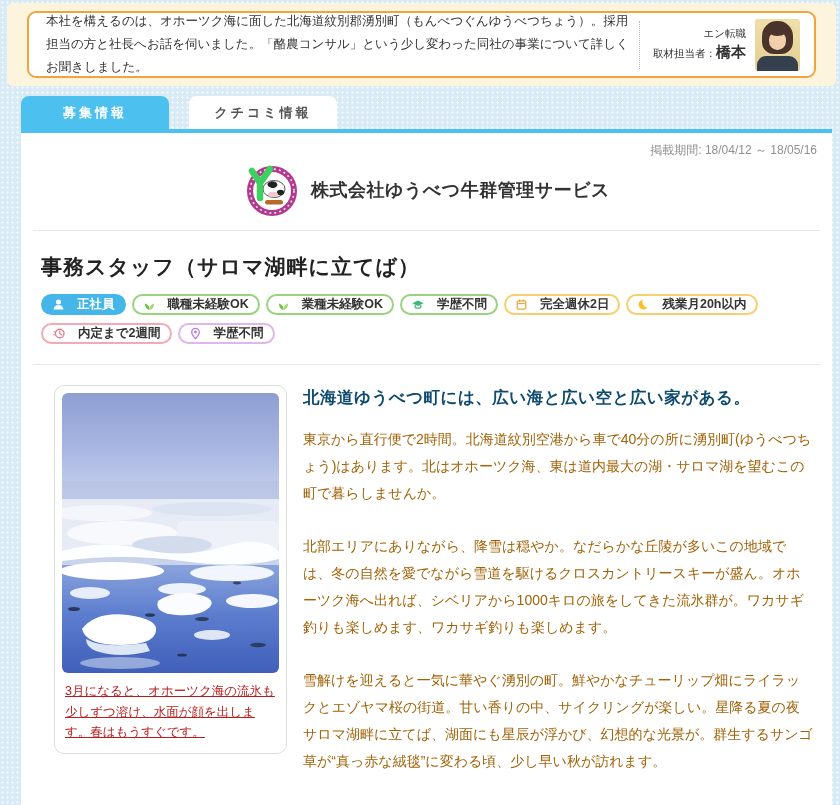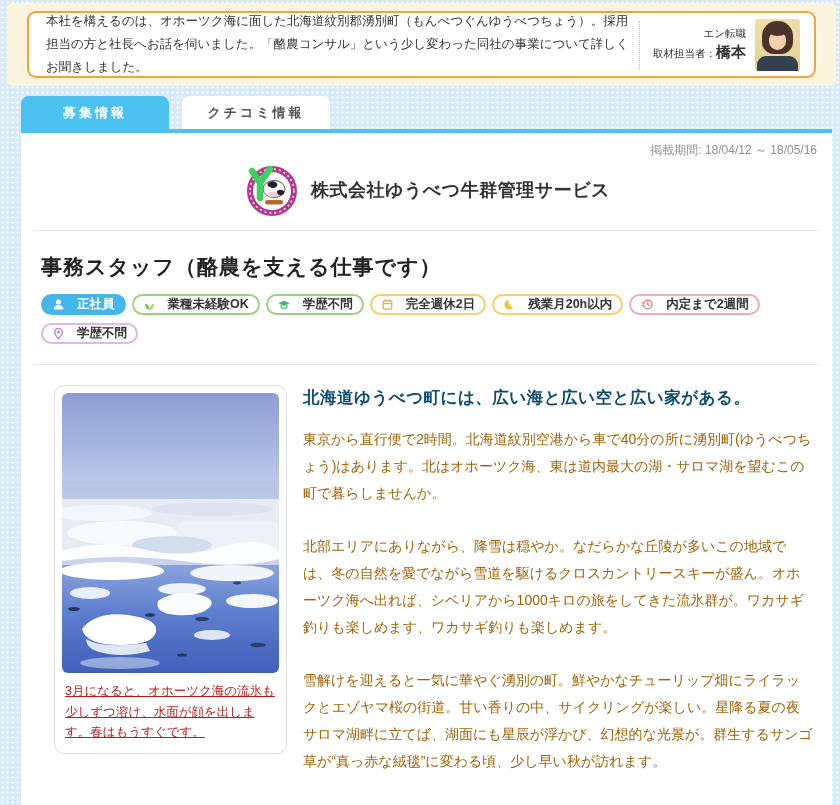--- a/index.html
+++ b/index.html
@@ -48,21 +48,21 @@
   .avatar .bangs {
     position:absolute; top:9px; left:12px; width:21px; height:8px;
     background:#4a332a; border-radius:0 0 60% 60%/0 0 100% 100%;
   }
   .avatar .shoulders {
     position:absolute; bottom:0; left:2px; right:2px; height:15px;
     background:#35404f; border-radius:9px 9px 0 0;
   }
 
   
-  .tabs { position:absolute; top:96px; left:21px; display:flex; gap:13px; }
+  .tabs { position:absolute; top:96px; left:21px; display:flex; gap:20px; }
   .tab {
     width:148px; height:33px; line-height:33px; text-align:center;
     font-size:13px; font-weight:bold; letter-spacing:3px;
     border-radius:8px 8px 0 0; cursor:pointer;
   }
   .tab.active { background:#4cc0ee; color:#fff; }
   .tab.inactive { background:#fff; color:#555; }
   .tab-bar { position:absolute; top:129px; left:21px; width:811px; height:4px; background:#4cc0ee; }
 
   
@@ -147,31 +147,38 @@
         <ellipse cx="30" cy="31.5" rx="5" ry="2.8" fill="#f4c6ce"></ellipse>
         <rect x="22" y="37" width="18" height="4.5" rx="2.2" fill="#b86a28"></rect>
         <path d="M9 8 L17 20 M17 20 L27 6 M17 20 L17 35" stroke="#3ed160" stroke-width="6.5" stroke-linecap="round" fill="none"></path>
       </svg>
       <h1 class="company-name">株式会社ゆうべつ牛群管理サービス</h1>
     </div>
 
     <hr class="divider">
 
     <div class="job-section">
-      <h2 class="job-title">事務スタッフ（酪農を支える仕事です）</h2>
+      <h2 class="job-title">事務スタッフ（サロマ湖畔に立てば）</h2>
       <div class="badges">
 
         <span class="badge badge-blue">
           <svg width="13" height="13" viewBox="0 0 14 14">
             <circle cx="7" cy="4.4" r="2.7" fill="#fff"></circle>
             <path d="M1.8 12.4c0-3.1 2.3-4.8 5.2-4.8s5.2 1.7 5.2 4.8z" fill="#fff"></path>
           </svg>
           <span>正社員</span>
         </span>
 
+        <span class="badge badge-green">
+          <svg width="13" height="13" viewBox="0 0 14 14">
+            <path d="M7 13C7 8 4.6 6.6 2 5.8c.2 4 2 6.4 5 7.2z" fill="#6cc24a"></path>
+            <path d="M7 13c0-5 2.4-6.4 5-7.2-.2 4-2 6.4-5 7.2z" fill="#a5d86e"></path>
+          </svg>
+          <span>職種未経験OK</span>
+        </span>
 
         <span class="badge badge-green">
           <svg width="13" height="13" viewBox="0 0 14 14">
             <path d="M7 13C7 8 4.6 6.6 2 5.8c.2 4 2 6.4 5 7.2z" fill="#6cc24a"></path>
             <path d="M7 13c0-5 2.4-6.4 5-7.2-.2 4-2 6.4-5 7.2z" fill="#a5d86e"></path>
           </svg>
           <span>業種未経験OK</span>
         </span>
 
         <span class="badge badge-green">

